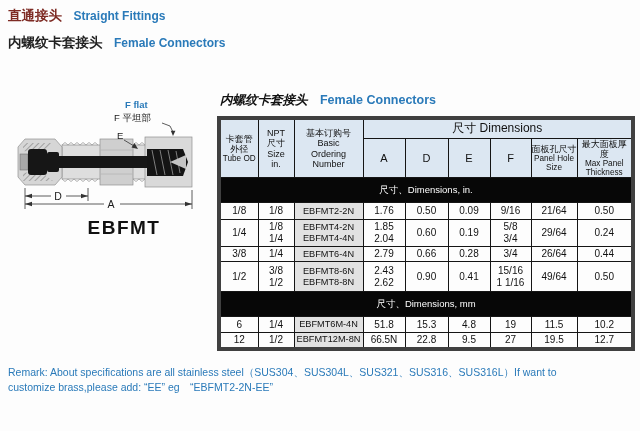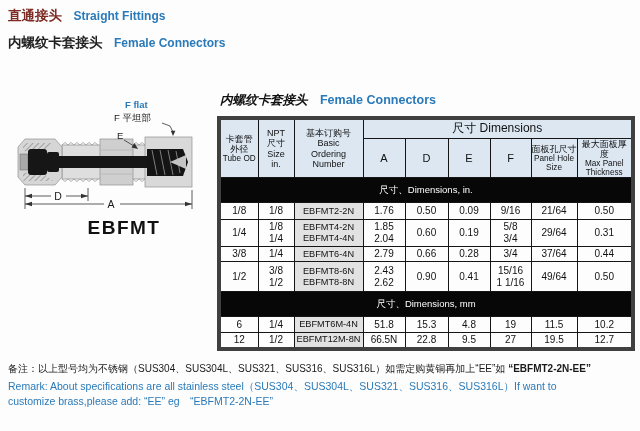--- a/index.html
+++ b/index.html
@@ -202,31 +202,31 @@
 1/4</td>
         <td class="ord pre">EBFMT4-2N
 EBFMT4-4N</td>
         <td class="pre">1.85
 2.04</td>
         <td>0.60</td>
         <td>0.19</td>
         <td class="pre">5/8
 3/4</td>
         <td>29/64</td>
-        <td>0.31</td>
+        <td>0.24</td>
       </tr>
       <tr class="rh15">
         <td>3/8</td>
         <td class="pre">1/4</td>
         <td class="ord pre">EBFMT6-4N</td>
         <td class="pre">2.79</td>
         <td>0.66</td>
         <td>0.28</td>
         <td class="pre">3/4</td>
-        <td>37/64</td>
+        <td>26/64</td>
         <td>0.44</td>
       </tr>
       <tr class="rh30">
         <td>1/2</td>
         <td class="pre">3/8
 1/2</td>
         <td class="ord pre">EBFMT8-6N
 EBFMT8-8N</td>
         <td class="pre">2.43
 2.62</td>
@@ -261,22 +261,19 @@
         <td>22.8</td>
         <td>9.5</td>
         <td>27</td>
         <td>19.5</td>
         <td>12.7</td>
       </tr>
     </tbody>
   </table>
 
   <div class="remark">
-    <div class="remark-zh">
-      <span>备注：以上型号均为不锈钢（SUS304、SUS304L、SUS321、SUS316、SUS316L）如需定购黄铜再加上“EE”如 </span><span class="model">“EBFMT2-2N-EE”</span>
-    </div>
     <div class="remark-en">
       <div>Remark:  About specifications are all stainless steel（SUS304、SUS304L、SUS321、SUS316、SUS316L）If want to</div>
       <div>customize brass,please add: “EE” eg　“EBFMT2-2N-EE”</div>
     </div>
   </div>
 
 </div>
 
 </body></html>

